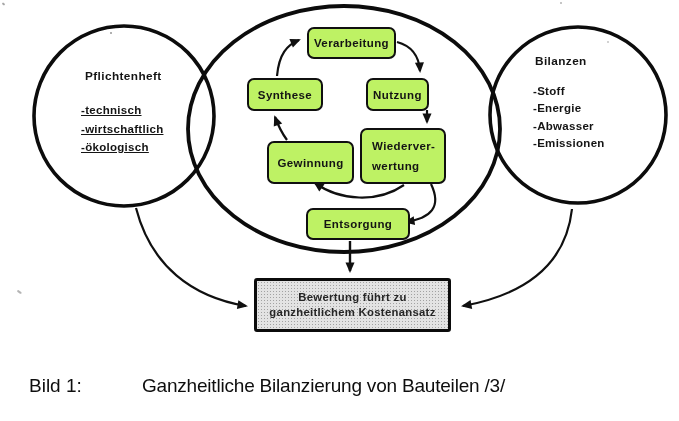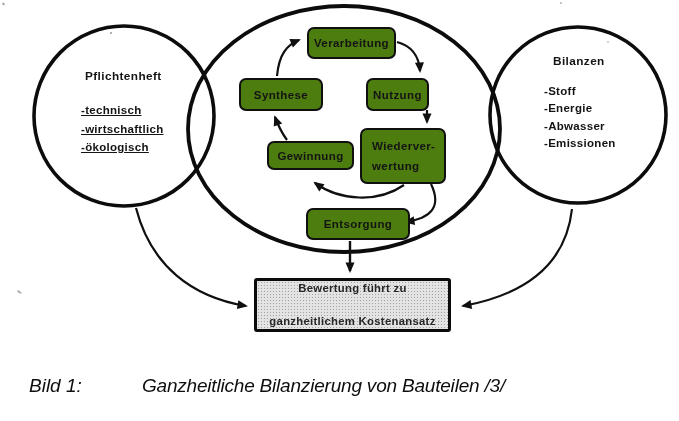--- a/index.html
+++ b/index.html
@@ -2,44 +2,44 @@
 <html><head>
 <meta charset="utf-8">
 <style>
   html,body{margin:0;padding:0;background:#ffffff;}
   .stage{
     position:relative;width:679px;height:421px;background:#ffffff;overflow:hidden;
     font-family:"Liberation Sans","DejaVu Sans",sans-serif;color:#141414;
   }
   .shapes{position:absolute;left:0;top:0;}
   .pbox{
-    position:absolute;background:#4d7c0f;border:2.5px solid #101010;border-radius:7px;
+    position:absolute;background:#bef264;border:2.5px solid #101010;border-radius:7px;
     display:flex;align-items:center;justify-content:center;
     font-size:11.5px;font-weight:700;letter-spacing:0.4px;color:#141414;box-sizing:border-box;
     white-space:nowrap;
   }
   .pbox.two-line{flex-direction:column;align-items:flex-start;justify-content:flex-start;
     padding:6px 0 0 10px;}
   .pbox.two-line .ln{line-height:20px;}
   .circle-text{position:absolute;}
   .circle-title{font-size:11.8px;font-weight:700;letter-spacing:0.4px;white-space:nowrap;}
   .circle-items{position:absolute;font-size:11.5px;font-weight:700;letter-spacing:0.3px;}
   .circle-items .it{white-space:nowrap;}
   .result-box{
     position:absolute;left:254px;top:278px;width:197px;height:54px;box-sizing:border-box;
     border:3.5px solid #0b0b0b;border-radius:3px;
     background-color:#e3e3e3;
     background-image:radial-gradient(#a2a2a2 0.8px, rgba(0,0,0,0) 0.9px);
     background-size:3px 3px;
-    display:flex;flex-direction:column;align-items:center;justify-content:space-between;
+    display:flex;flex-direction:column;align-items:center;justify-content:center;
     font-size:11.3px;font-weight:700;letter-spacing:0.3px;color:#262626;line-height:15px;
     text-align:center;white-space:nowrap;
   }
   .caption{position:absolute;top:374px;left:0;width:679px;height:26px;font-size:19px;
-    line-height:24px;color:#0e0e0e;font-style:italic;}
+    line-height:24px;color:#0e0e0e;}
   .caption .cap-label{position:absolute;left:29px;top:0;white-space:nowrap;}
   .caption .cap-text{position:absolute;left:142px;top:0;white-space:nowrap;letter-spacing:-0.2px;}
   .speck{position:absolute;background:#6a6a6a;border-radius:1px;}
 </style>
 </head>
 <body>
 
 <div class="stage">
 
   <svg class="shapes" width="679" height="421" viewBox="0 0 679 421">
@@ -67,34 +67,34 @@
 
   <div class="circle-text" style="left:85px;top:69px;">
     <div class="circle-title">Pflichtenheft</div>
   </div>
   <div class="circle-items" style="left:81px;top:101px;line-height:18.5px;text-decoration:underline;">
     <div class="it">-technisch</div>
     <div class="it">-wirtschaftlich</div>
     <div class="it">-ökologisch</div>
   </div>
 
-  <div class="circle-text" style="left:553px;top:54px;">
+  <div class="circle-text" style="left:535px;top:54px;">
     <div class="circle-title">Bilanzen</div>
   </div>
-  <div class="circle-items" style="left:533px;top:83px;line-height:17.3px;margin-left:11px;">
+  <div class="circle-items" style="left:533px;top:83px;line-height:17.3px;">
     <div class="it">-Stoff</div>
     <div class="it">-Energie</div>
     <div class="it">-Abwasser</div>
     <div class="it">-Emissionen</div>
   </div>
 
   <div class="pbox" style="left:307px;top:27px;width:89px;height:32px;">Verarbeitung</div>
-  <div class="pbox" style="left:239px;top:78px;width:84px;height:33px;">Synthese</div>
+  <div class="pbox" style="left:247px;top:78px;width:76px;height:33px;">Synthese</div>
   <div class="pbox" style="left:366px;top:78px;width:63px;height:33px;">Nutzung</div>
-  <div class="pbox" style="left:267px;top:141px;width:87px;height:29px;">Gewinnung</div>
+  <div class="pbox" style="left:267px;top:141px;width:87px;height:43px;">Gewinnung</div>
   <div class="pbox two-line" style="left:360px;top:128px;width:86px;height:56px;">
     <div class="ln">Wiederver-</div>
     <div class="ln">wertung</div>
   </div>
   <div class="pbox" style="left:306px;top:208px;width:104px;height:32px;">Entsorgung</div>
 
   <div class="result-box">
     <div>Bewertung führt zu</div>
     <div>ganzheitlichem Kostenansatz</div>
   </div>

